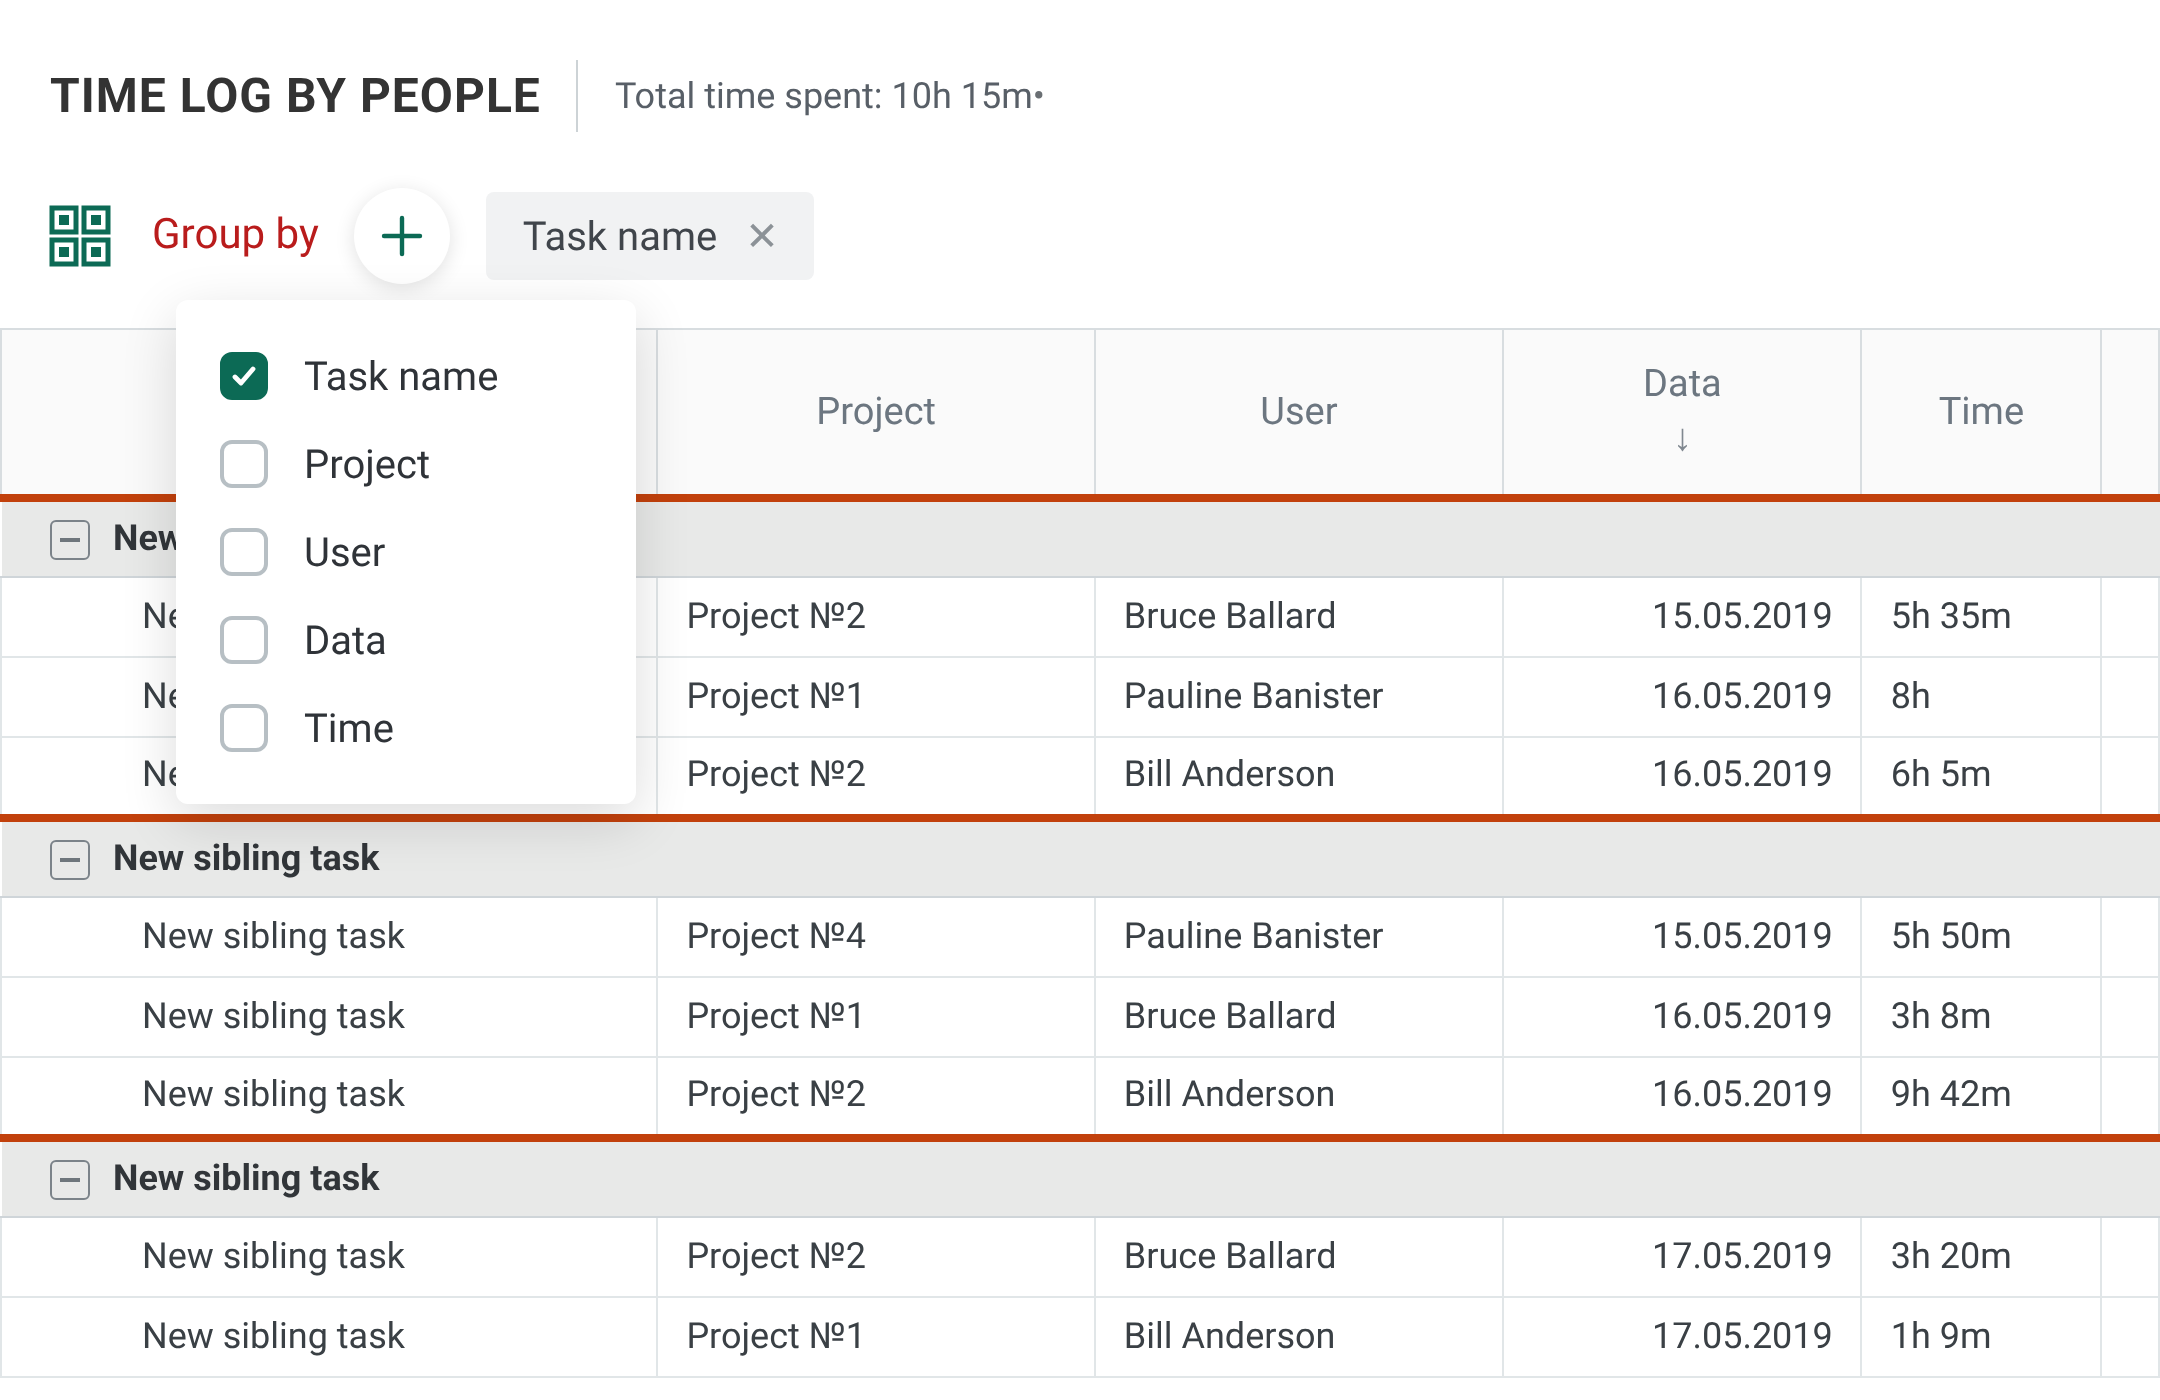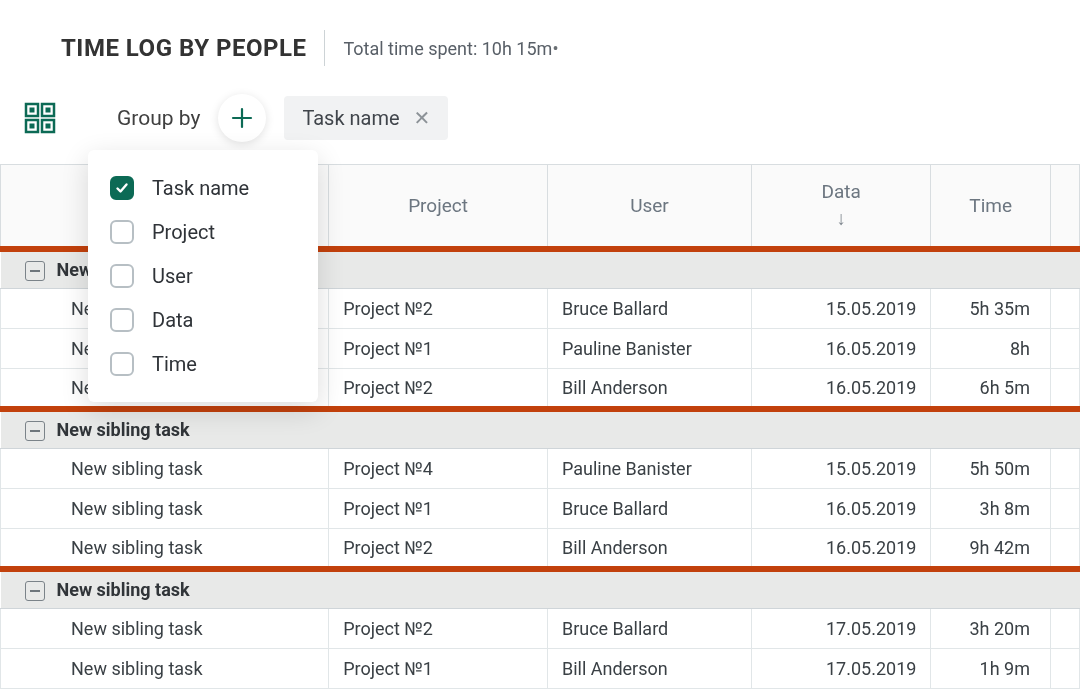--- a/index.html
+++ b/index.html
@@ -1,26 +1,26 @@
 <!DOCTYPE html>
 <html><head>
 <meta charset="utf-8">
 <style>
   * { box-sizing: border-box; margin: 0; padding: 0; }
   html, body { width: 1080px; height: 700px; font-family: -apple-system, "Segoe UI", Roboto, "Helvetica Neue", Arial, sans-serif; color: #2f2f2f; background: #fff; overflow: hidden; }
   .header { display: flex; align-items: center; padding: 30px 25px 28px 25px; gap: 18px; }
-  .title { font-size: 24px; font-weight: 700; letter-spacing: 0.5px; color: #333; margin-left: 36px; }
+  .title { font-size: 24px; font-weight: 700; letter-spacing: 0.5px; color: #333; }
   .vr { width: 1px; height: 36px; background: #cdd3d6; }
   .summary { display: flex; align-items: center; color: #585f67; font-size: 18px; justify-content: center; }
   .dot { color: #6a6f73; }
 
   .toolbar { position: relative; display: flex; align-items: center; gap: 18px; padding: 0 0 22px 22px; }
   .grid-icon { width: 36px; height: 36px; display:flex; align-items:center; justify-content:center; }
   .grid-icon svg { display:block; }
-  .groupby-label { font-size: 21px; color: #404040; margin-left: 41px; }
+  .groupby-label { font-size: 21px; color: #b91c1c; }
   .plus-btn { width: 48px; height: 48px; border-radius: 50%; background: #fff; box-shadow: 0 2px 10px rgba(0,0,0,0.12); display:flex; align-items:center; justify-content:center; cursor:pointer; }
   .chip { display: inline-flex; align-items: center; gap: 14px; background: #f1f2f3; border-radius: 4px; padding: 10px 18px; font-size: 20px; color: #40454b; }
   .chip .x { color: #8c9297; font-size: 20px; line-height: 1; cursor:pointer; }
 
   .dropdown { position: absolute; top: 56px; left: 88px; width: 230px; background: #fff; border-radius: 6px; box-shadow: 0 8px 28px rgba(0,0,0,0.14); padding: 16px 0; z-index: 10; }
   .dropdown-item { display:flex; align-items:center; gap: 18px; padding: 10px 22px; font-size: 20px; color: #2f3338; cursor:pointer; }
   .cb { width: 24px; height: 24px; border: 2px solid #b7bfc4; border-radius: 6px; display:flex; align-items:center; justify-content:center; flex:none; }
   .cb.checked { background: #0c6a55; border-color: #0c6a55; }
   .cb.checked svg { display:block; }
   .cb svg { display:none; }
@@ -31,27 +31,27 @@
   .th.sorted .arrow { display:block; }
   .th .thlabel { display:flex; flex-direction:column; align-items:center; gap: 4px; justify-content:center; height:100%; }
   .arrow { display:none; color: #808890; }
   .col-task { width: 330px; text-align: left; padding-left: 20px; }
   .col-proj { width: 220px; }
   .col-user { width: 205px; }
   .col-data { width: 180px; }
   .col-time { width: 120px; }
   .col-tail { width: auto; }
 
-  .group-row td { background: #e8e9e8; border-top: 6px solid #c2410c; border-bottom: 1px solid #cfd5d9; height: 40px; font-weight: 700; font-size: 18px; color: #313539; padding-left: 24px; }
+  .group-row td { background: #e8e9e8; border-top: 4px solid #c2410c; border-bottom: 1px solid #cfd5d9; height: 40px; font-weight: 700; font-size: 18px; color: #313539; padding-left: 24px; }
   .group-toggle { display:inline-flex; align-items:center; justify-content:center; width: 20px; height: 20px; border: 1.5px solid #7b8389; border-radius: 3px; margin-right: 12px; vertical-align: middle; cursor:pointer; }
   .group-toggle .minus { width: 10px; height: 1.8px; background: #6e767c; }
   .row td { border: 1px solid #e1e6e8; height: 40px; font-size: 18px; color: #3a4045; padding: 0 14px; }
   .row td.col-task { padding-left: 70px; }
   .row td.col-data { text-align: right; }
-  .row td.col-time { text-align: right; padding-right: 20px; margin-top: 28px; }
+  .row td.col-time { padding-right: 20px; margin-top: 28px; }
 </style>
 </head>
 <body>
 
 <div class="header">
   <div class="title">TIME LOG BY PEOPLE</div>
   <div class="vr"></div>
   <div class="summary">
     <span>Total time spent: 10h 15m</span>
     <span class="dot">•</span>

